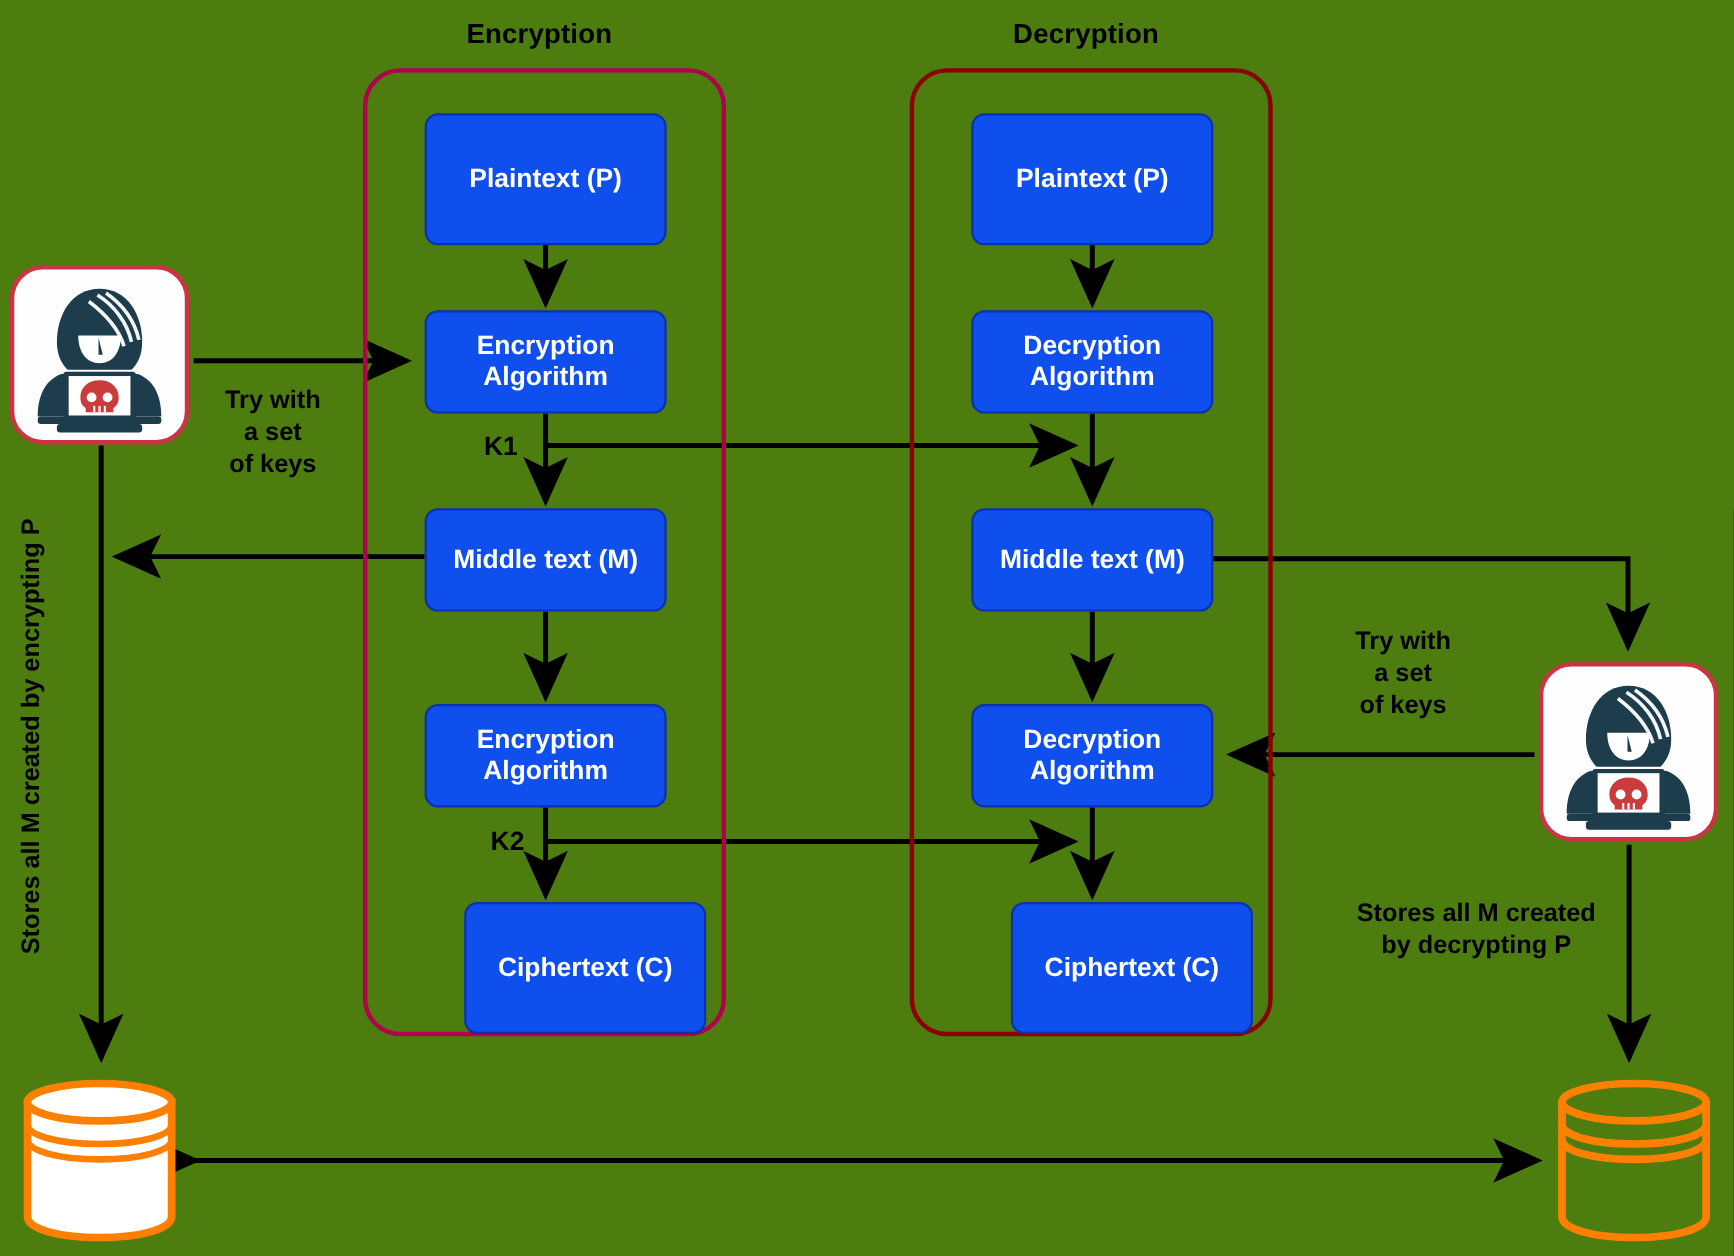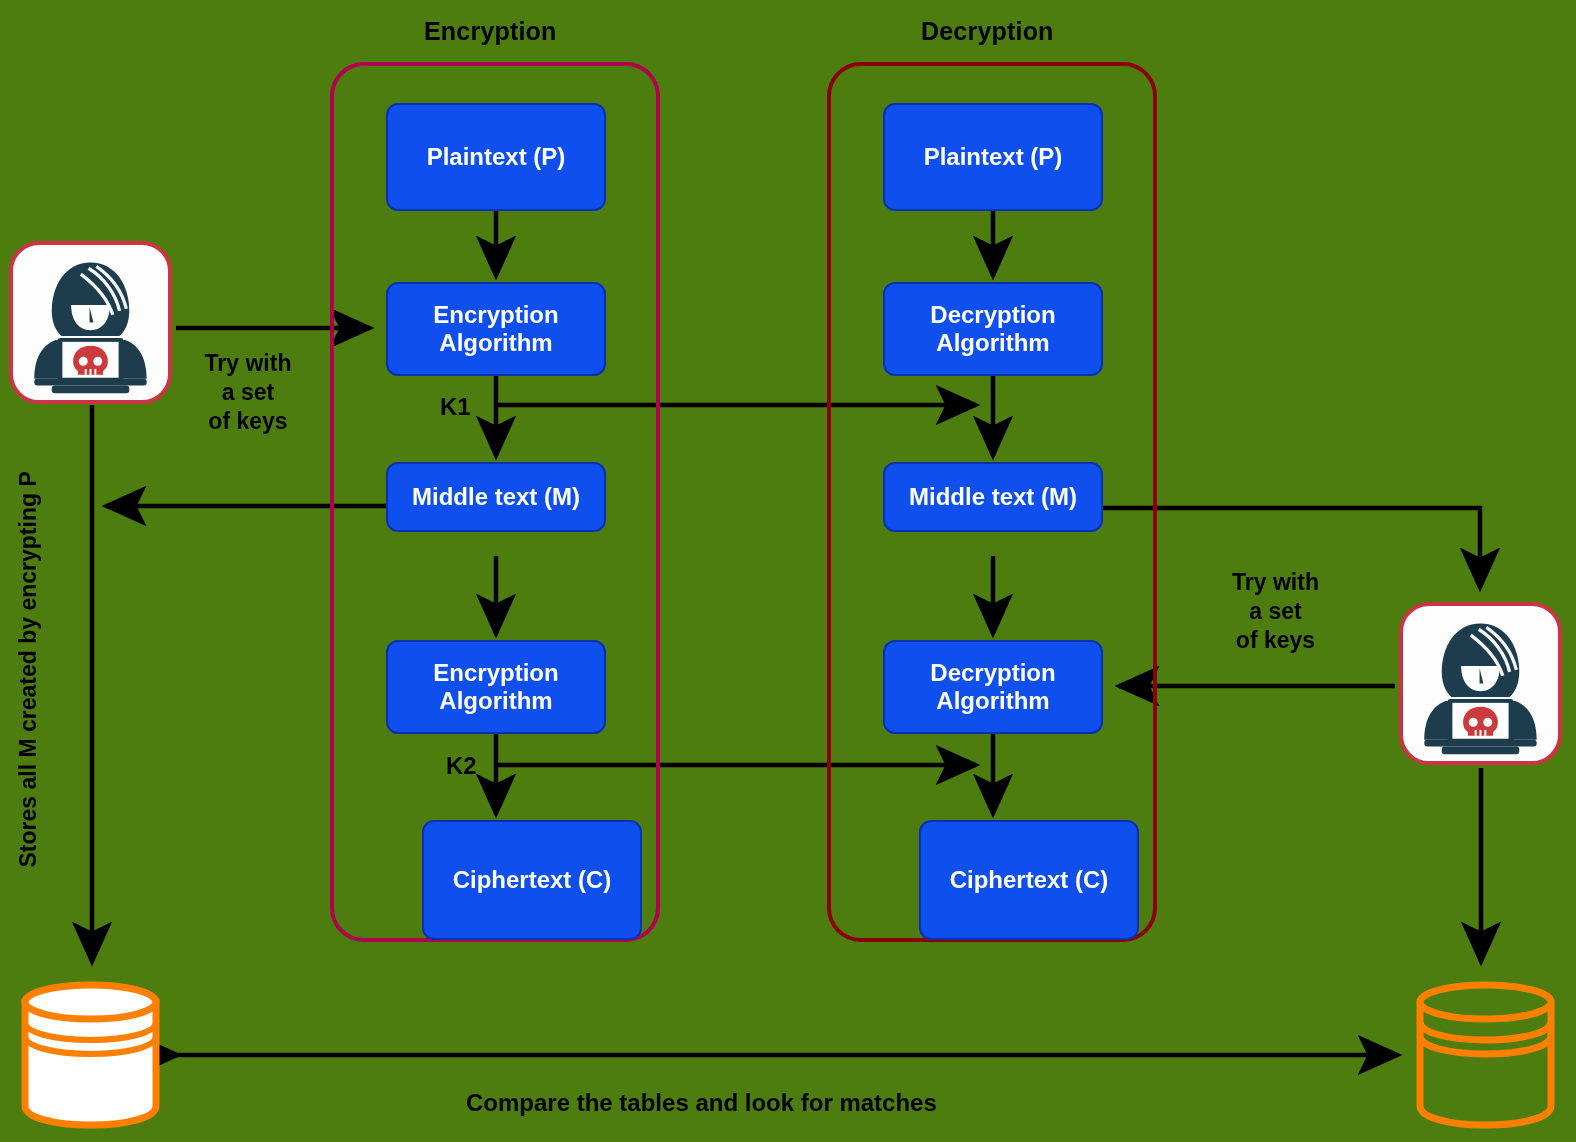--- a/index.html
+++ b/index.html
@@ -60,23 +60,23 @@
     font-weight: bold;
     display: flex;
     align-items: center;
     justify-content: center;
     text-align: center;
     line-height: 1.18;
     box-sizing: border-box;
   }
   .col-l { left: 386px; width: 220px; }
   .col-r { left: 883px; width: 220px; }
-  .row1 { top: 103px; height: 108px; }
+  .row1 { top: 103px; height: 120px; }
   .row2 { top: 282px; height: 94px; }
-  .row3 { top: 462px; height: 70px; }
+  .row3 { top: 462px; height: 94px; }
   .row4 { top: 640px; height: 94px; }
   .row5 { top: 820px; height: 120px; margin-left: 36px; }
 
   
   .lbl {
     position: absolute;
     color: #000000;
     font-weight: bold;
     white-space: pre;
     line-height: 1.25;
@@ -194,22 +194,23 @@
 
   <div class="lbl" id="lbl-k1">K1</div>
   <div class="lbl" id="lbl-k2">K2</div>
 
   <div class="lbl" id="lbl-try-left">Try with
 a set
 of keys</div>
   <div class="lbl" id="lbl-try-right">Try with
 a set
 of keys</div>
+  <div class="lbl" id="lbl-stores-right">Stores all M created
+by decrypting P</div>
   <div class="lbl" id="lbl-stores-left">Stores all M created by encrypting P</div>
-  <div class="lbl" id="lbl-compare">Compare the tables and look for matches</div>
 
   <div class="hacker" id="hacker-left">
     <svg viewBox="0 0 160 160" width="155" height="155">
 
       <path d="M80 18 C54 18 40 42 40 68 C40 80 44 88 50 94 L110 94 C116 88 120 80 120 68 C120 42 106 18 80 18 Z" fill="#1d3d4d"></path>
 
       <g stroke="#ffffff" stroke-width="3.4" fill="none" opacity="0.95">
         <path d="M78 24 C94 34 106 50 110 68"></path>
         <path d="M86 22 C102 33 113 49 117 66"></path>
         <path d="M70 30 C86 42 98 56 103 72"></path>

